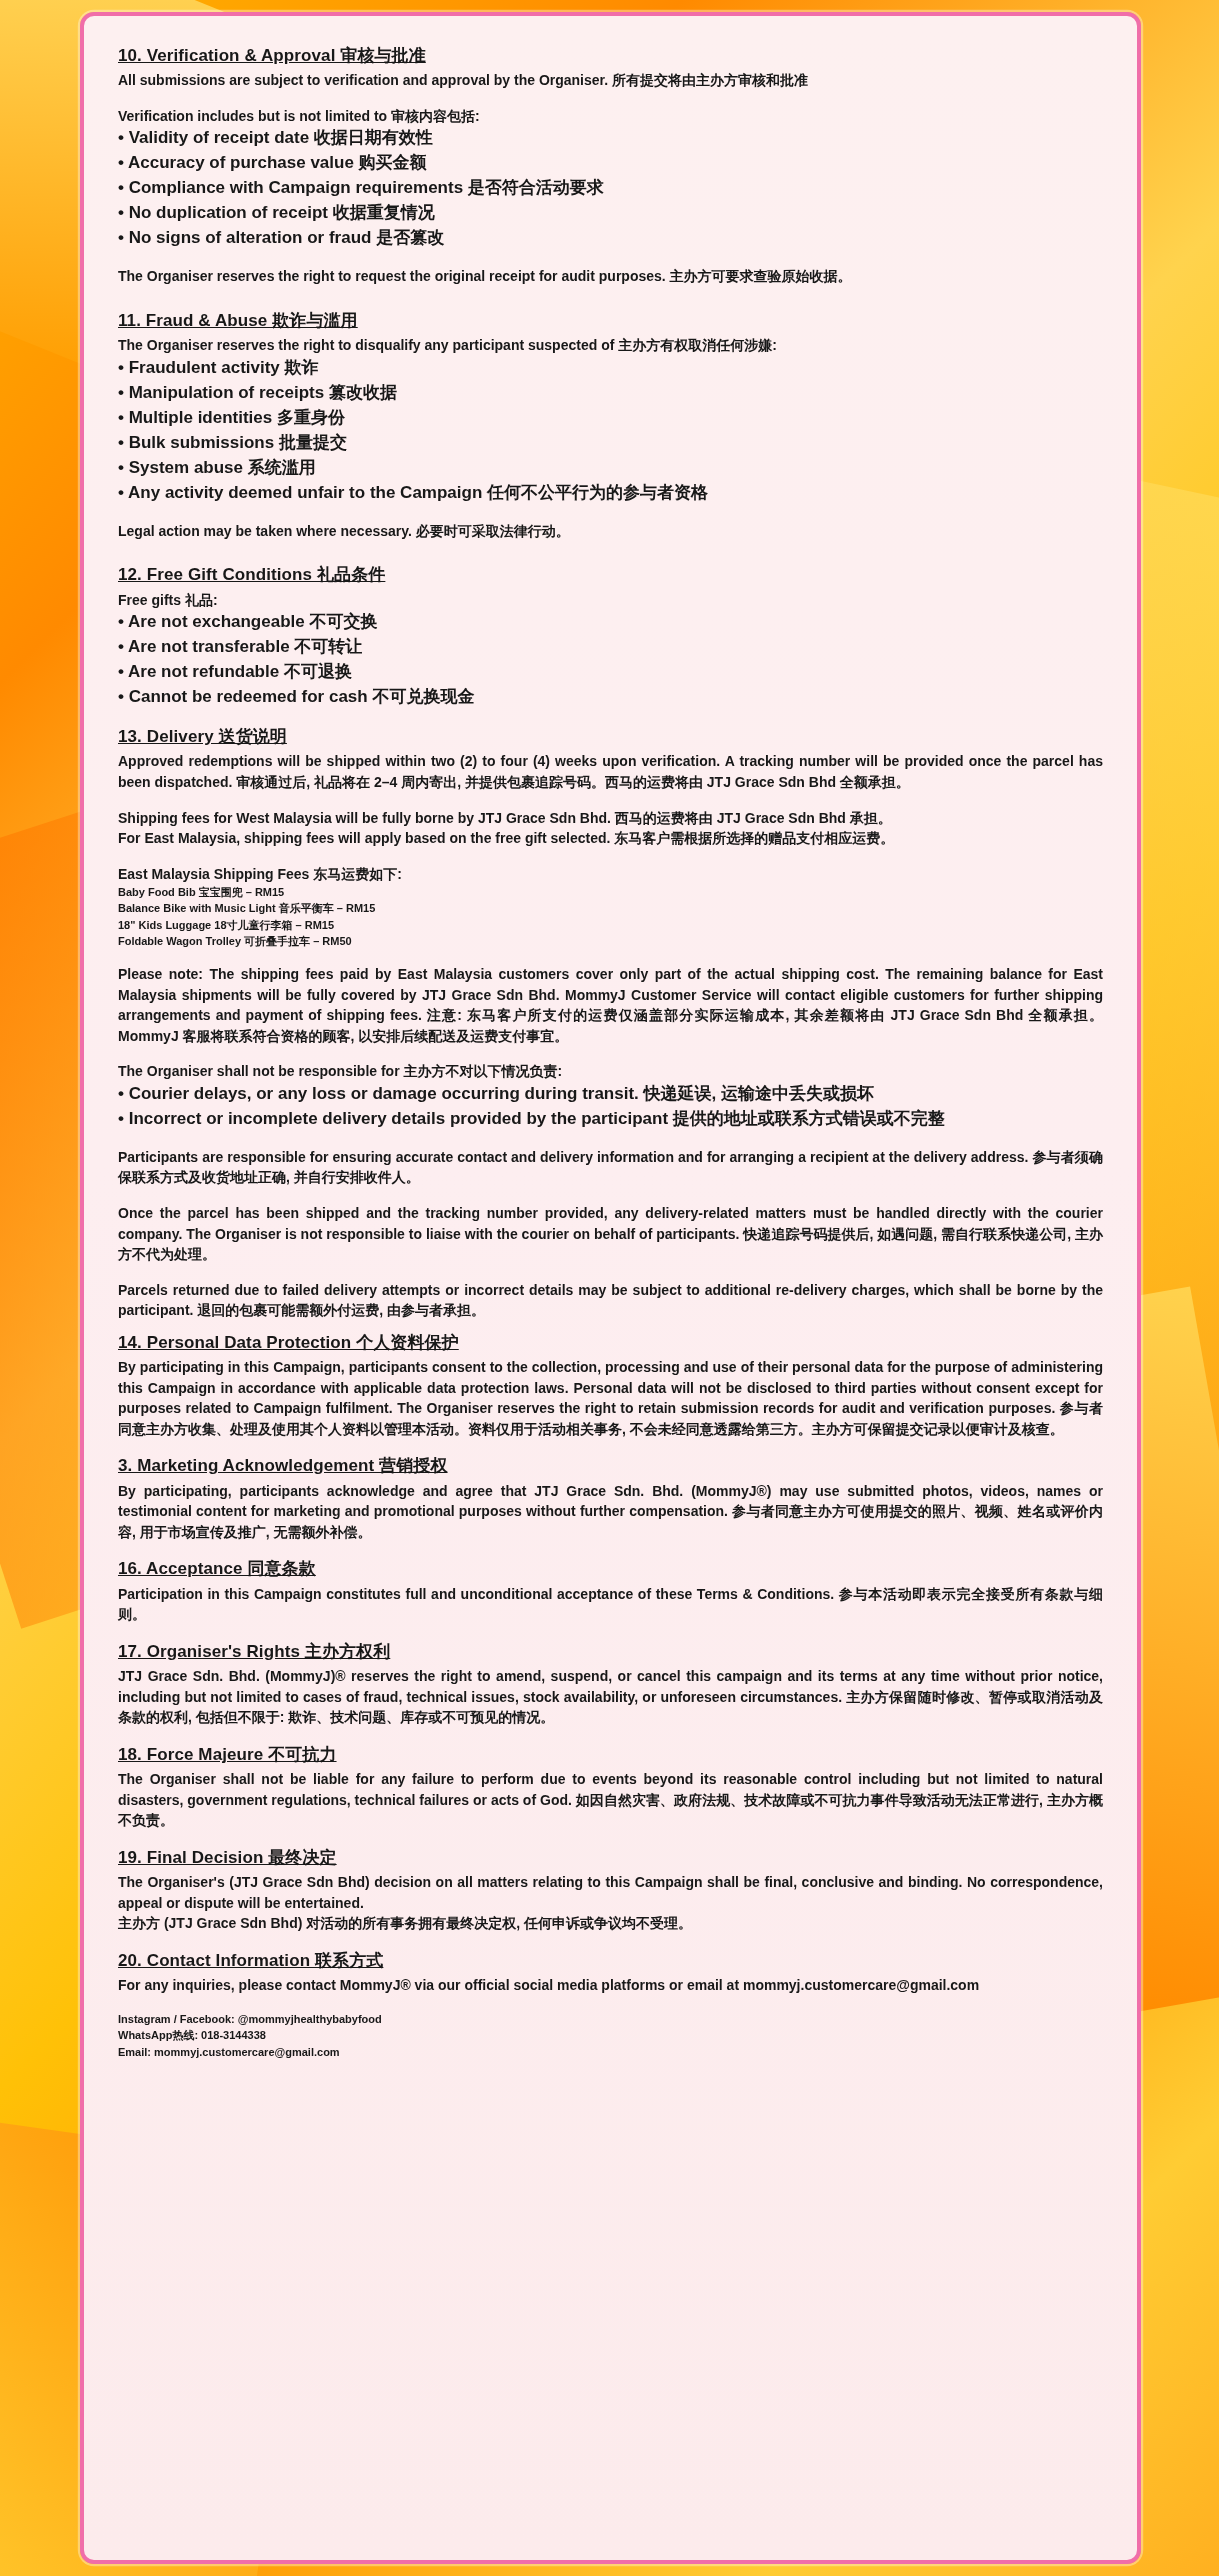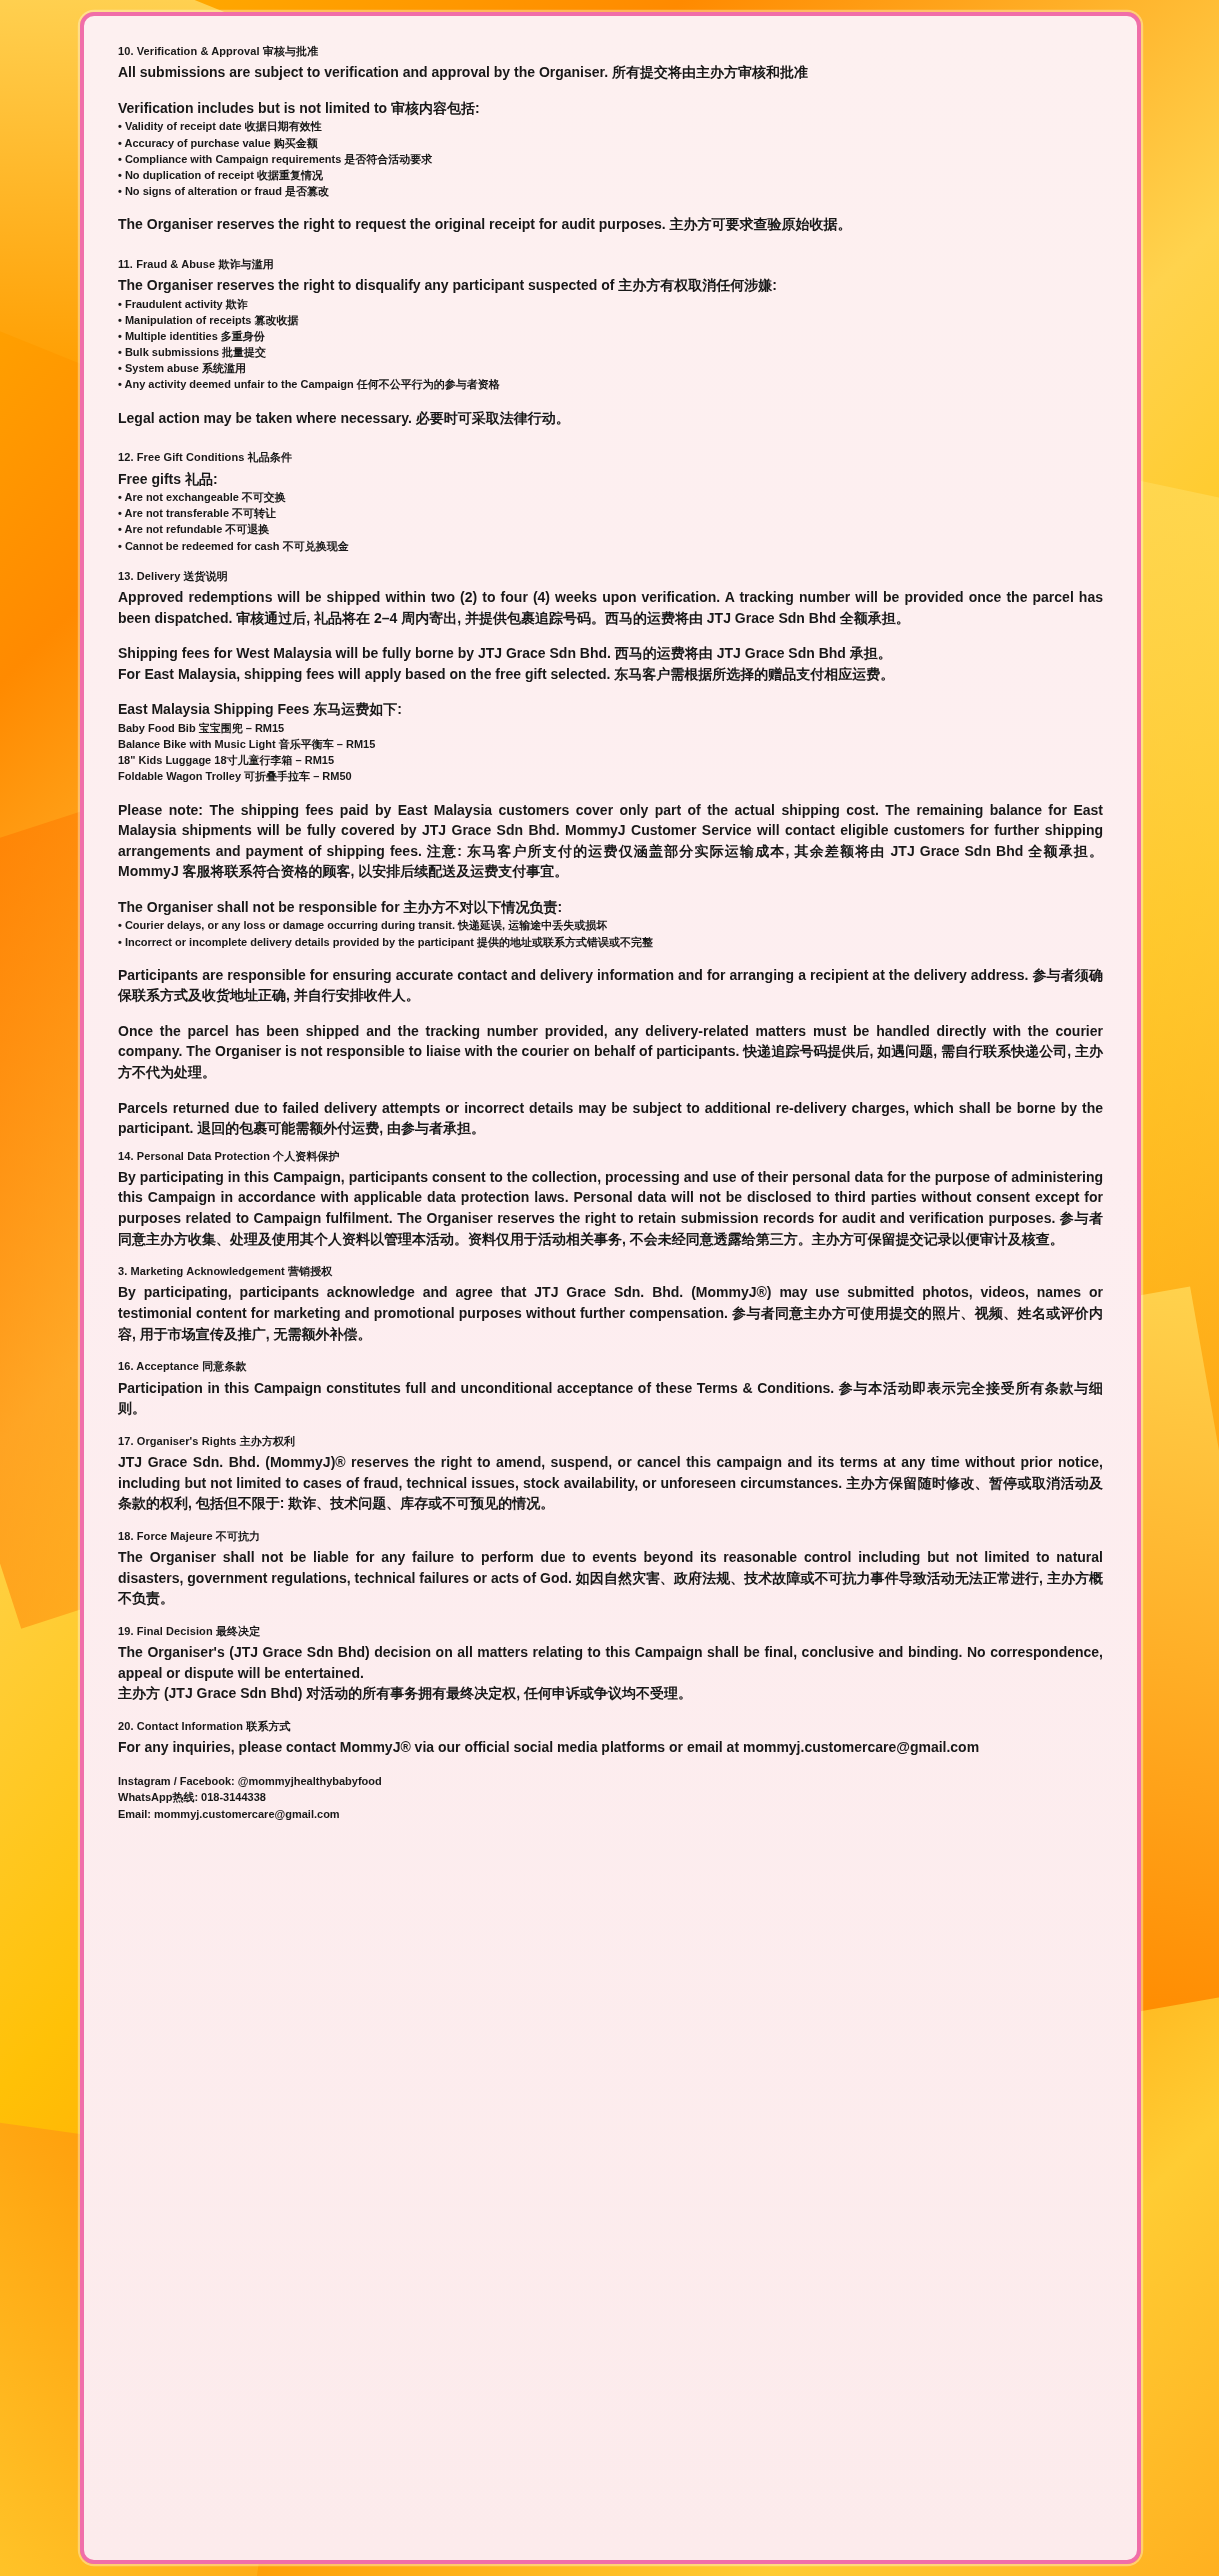--- a/index.html
+++ b/index.html
@@ -77,44 +77,45 @@
     box-shadow: 0 0 0 2.2px rgba(255,255,255,0.35);
     overflow: hidden;
   }
   .card-inner {
     padding: 28px 34px 22px 34px;
     box-sizing: border-box;
     color: #181818;
   }
 
   h2.sec {
-    font-size: 11px;
+    font-size: 17px;
     font-weight: bold;
     margin: 0 0 3.3px 0;
+    text-decoration: underline;
     letter-spacing: 0.1px;
   }
   p.body {
     font-size: 14px;
     line-height: 1.47;
     font-weight: bold;
     margin: 0 0 0 0;
   }
   p.body.just {
     text-align: justify;
   }
   .gap-s { height: 9.8px; }
   .gap-m { height: 15px; }
   .gap-l { height: 22px; }
   ul.bul {
     margin: 0;
     padding: 0;
     list-style: none;
   }
   ul.bul li {
-    font-size: 11px;
+    font-size: 17px;
     line-height: 1.47;
     font-weight: bold;
     margin: 0;
   }
   ul.bul li::before {
     content: "• ";
   }
   .fee-line {
     font-size: 11px;
     line-height: 1.47;

